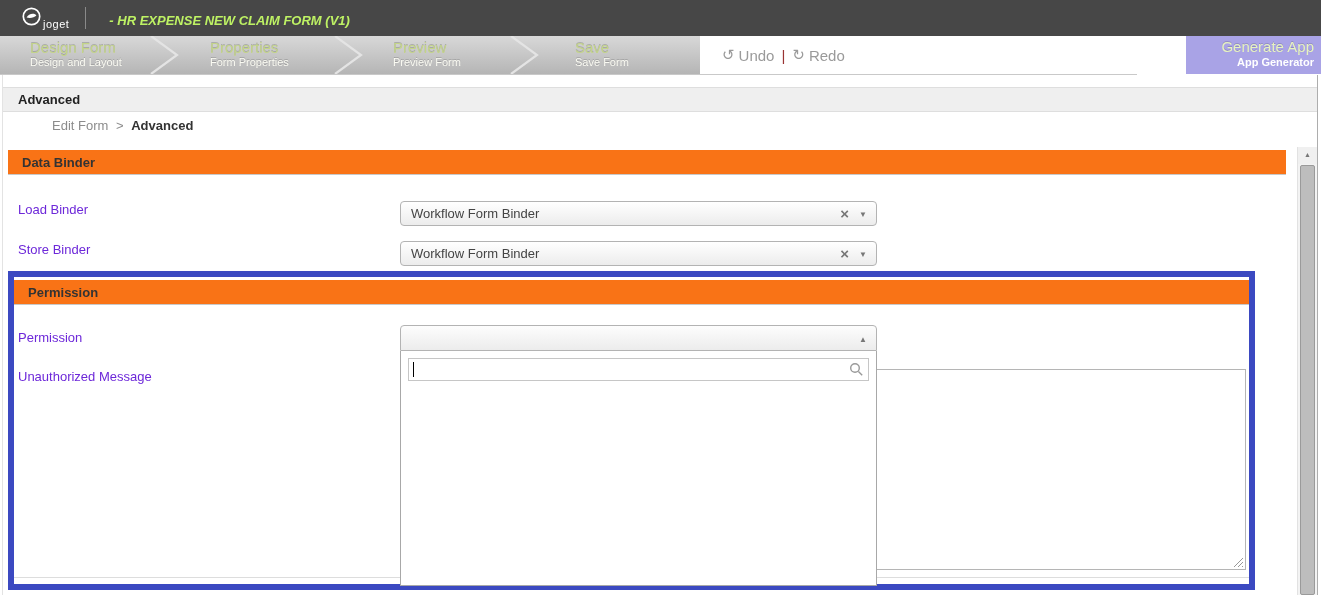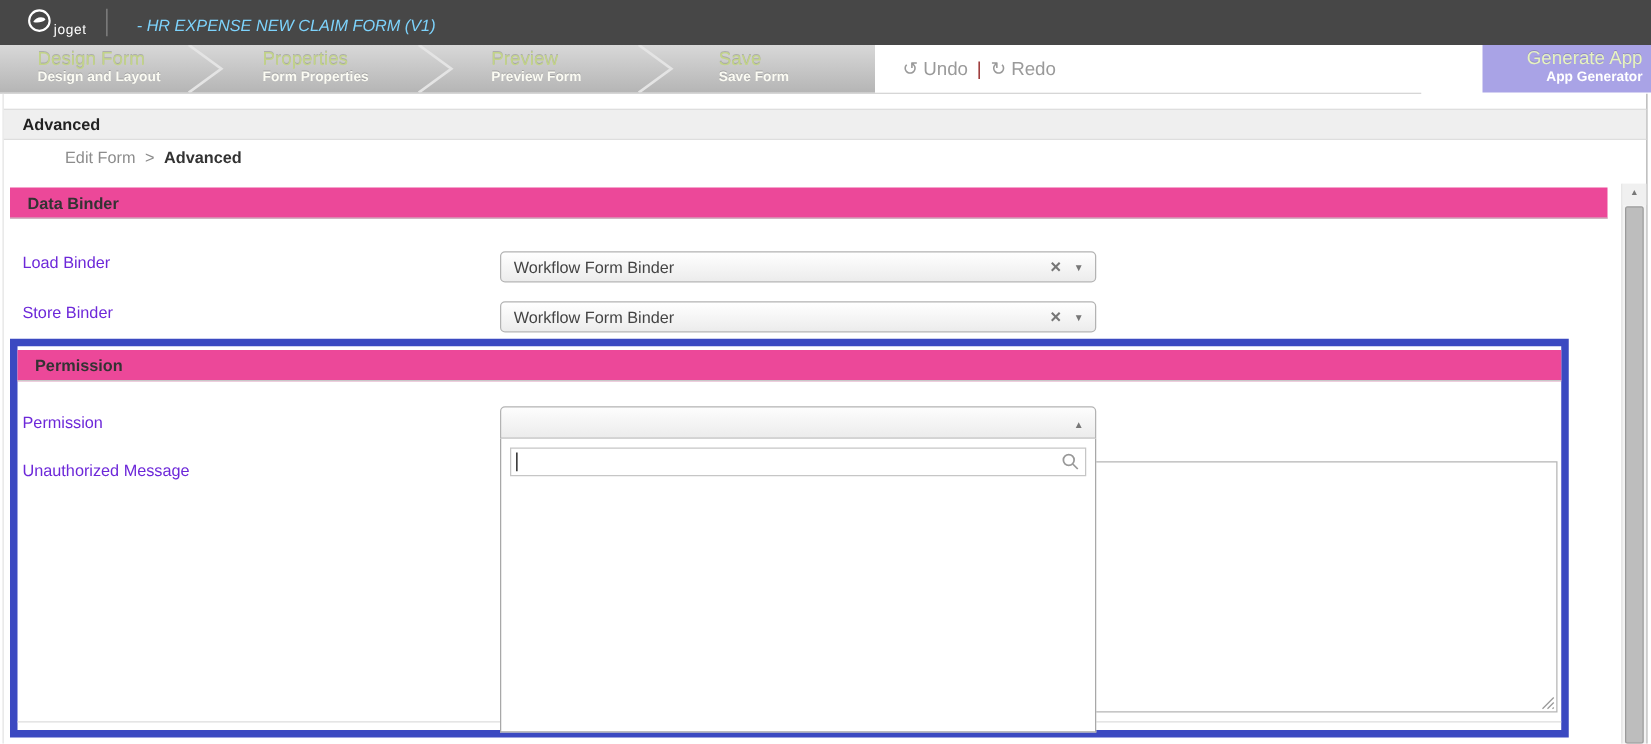--- a/index.html
+++ b/index.html
@@ -6,28 +6,28 @@
   body { font-family:"Liberation Sans", sans-serif; background:#fff; }
   #screen { position:relative; width:1321px; height:595px; overflow:hidden; background:#fff; }
 
   
   .topbar { position:absolute; left:0; top:0; width:1321px; height:36px; background:#474747; display:flex; align-items:center; }
   .logo-wrap { display:flex; align-items:flex-end; margin-left:22px; }
   .logo-circle { width:19px; height:19px; margin-bottom:4px; }
   .logo-text { color:#fff; font-size:11px; margin-left:2px; letter-spacing:.5px; }
   .logo-divider { width:1px; height:22px; background:#8a8a8a; margin:0 14px 0 16px; align-self:center; }
   .app-title { color:#fff; font-size:21px; font-weight:bold; letter-spacing:.5px; }
-  .app-subtitle { color:#7dd3fc; font-size:13px; font-weight:normal; font-style:italic; margin-left:9px; margin-top:5px; }
+  .app-subtitle { color:#bef264; font-size:13px; font-weight:bold; font-style:italic; margin-left:9px; margin-top:5px; }
 
   
   .nav { position:absolute; left:0; top:36px; width:1137px; height:39px; background:#fff; border-bottom:1px solid #c9c9c9; }
   .steps-strip { position:absolute; left:0; top:0; width:700px; height:38px; background:linear-gradient(#d8d8d8,#b5b5b5); }
   .step { position:absolute; top:3px; cursor:pointer; }
   .step-label { font-size:15px; color:#c3d489; line-height:17px; text-shadow:0 -1px 0 rgba(0,0,0,.18); }
-  .step-sublabel { font-size:11px; font-weight:bold; color:#fbfbf3; line-height:13px; text-shadow:0 -1px 0 rgba(0,0,0,.18); }
+  .step-sublabel { font-size:11px; font-weight:normal; color:#fbfbf3; line-height:13px; text-shadow:0 -1px 0 rgba(0,0,0,.18); }
   .step1{left:30px;} .step2{left:210px;} .step3{left:393px;} .step4{left:575px;}
   .chevron { position:absolute; top:0; width:36px; height:38px; }
   .chev1{left:146px;} .chev2{left:330px;} .chev3{left:506px;}
   .undo-redo { position:absolute; left:700px; top:0; width:486px; height:38px; background:#fff; display:flex; align-items:center; font-size:15px; color:#9a9a9a; }
   .ur-btn { display:flex; align-items:center; cursor:pointer; }
   .ur-icon { font-family:"DejaVu Sans", sans-serif; font-size:15px; margin-right:4px; }
   .ur-div { color:#993333; margin:0 7px; }
   .undo-redo .first { margin-left:22px; }
   .generate { position:absolute; left:1186px; top:0; width:135px; height:38px; background:#a9a3e6; text-align:right; padding:2px 7px 0 0; cursor:pointer; }
   .gen-label { font-size:15px; color:#e7f3c0; line-height:18px; text-shadow:0 -1px 0 rgba(0,0,0,.15); }
@@ -38,21 +38,21 @@
   .edge-right { position:absolute; left:1317px; top:75px; width:1px; height:520px; background:#adadad; }
 
   .advanced-bar { position:absolute; left:3px; top:87px; width:1314px; height:25px; background:#efefef; border-top:1px solid #dedede; border-bottom:1px solid #dedede; display:flex; align-items:center; }
   .advanced-bar span { font-size:13px; font-weight:bold; color:#222; margin-left:15px; }
 
   .breadcrumb { position:absolute; left:16px; top:118px; font-size:13px; color:#8c8c8c; }
   .breadcrumb .bc-link { cursor:pointer;margin-left:36px; }
   .breadcrumb .bc-cur { font-weight:bold; color:#333; }
   .breadcrumb .bc-sep { margin:0 4px; }
 
-  .section-hd { background:#ec4899; border-bottom:1px solid #c8c8c8; display:flex; align-items:center; }
+  .section-hd { background:#f97316; border-bottom:1px solid #c8c8c8; display:flex; align-items:center; }
   .section-hd span { font-size:13px; font-weight:bold; color:#333; margin-left:14px; }
   .dbinder-hd { position:absolute; left:8px; top:150px; width:1278px; height:25px; }
 
   .field-label { position:absolute; font-size:13px; color:#6d28d9; }
 
   
   .sel { position:absolute; width:477px; height:25px; border:1px solid #b3b3b3; border-radius:4px; background:linear-gradient(#ffffff,#ececec); cursor:pointer; }
   .sel-text { position:absolute; left:10px; top:4px; font-size:13px; color:#444; }
   .sel-clear { position:absolute; right:27px; top:3px; font-size:15px; font-weight:bold; color:#777; line-height:18px; cursor:pointer; }
   .sel-arrow { position:absolute; right:9px; top:8px; font-size:8px; color:#777; }

